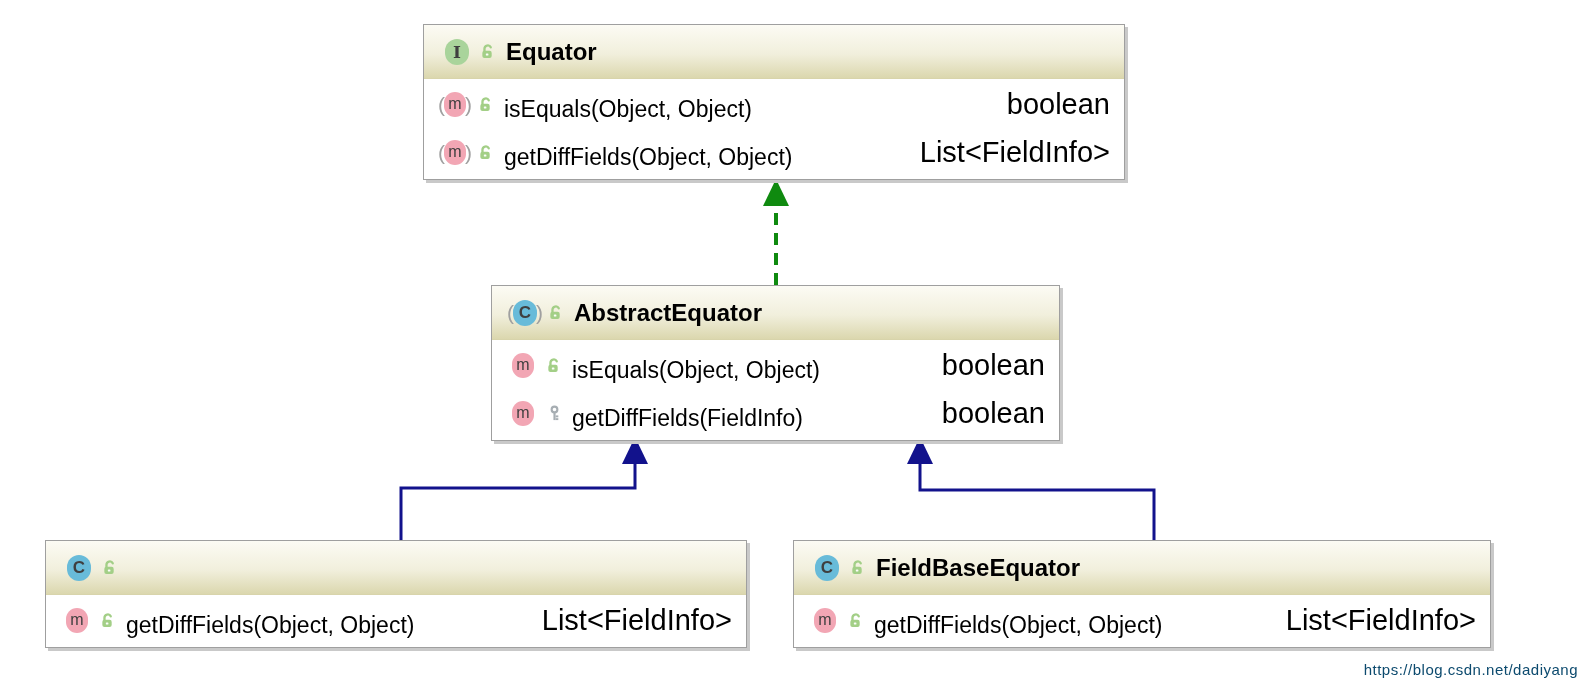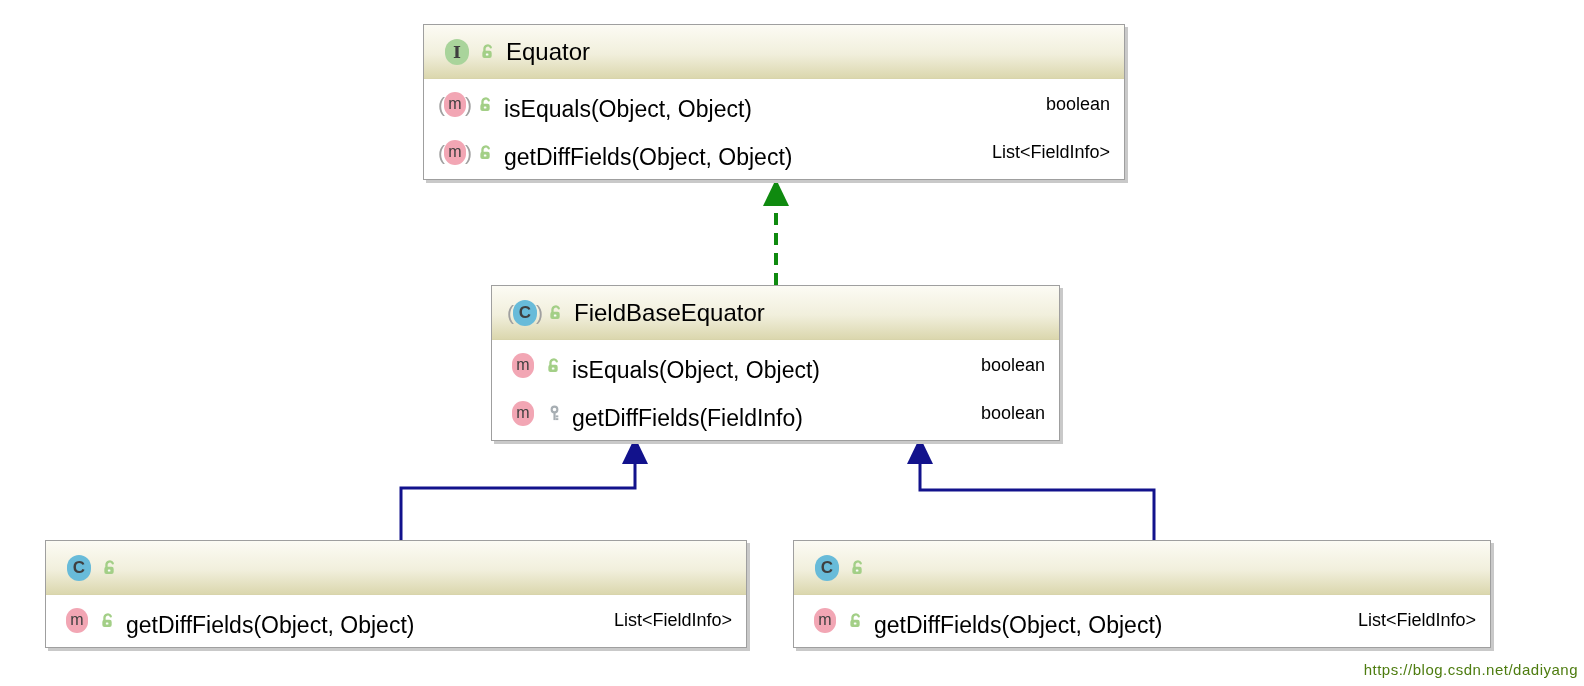--- a/index.html
+++ b/index.html
@@ -27,31 +27,31 @@
     display:flex;align-items:center;justify-content:center;flex:none;
     width:22px;height:25px;border-radius:12px;
     font-size:16px;color:#3f3f3f;font-weight:bold;
   }
   .hdr .badge{width:24px;height:26px;border-radius:13px;font-size:17px;}
   .badge.iface{background:#a9d49b;font-family:"DejaVu Serif",serif;}
   .badge.cls{background:#68bbd9;}
   .badge.method{background:#f2a6b4;font-weight:normal;font-family:"Liberation Sans",sans-serif;}
   .paren{color:#a0a0a0;font-size:21px;line-height:25px;margin:0 -1px;font-weight:normal;}
   .vis{width:18px;height:17px;margin:0 8px 0 2px;display:flex;align-items:center;flex:none;}
-  .cname{font-size:24px;color:#000;white-space:nowrap;}
+  .cname{font-size:24px;color:#000;white-space:nowrap;font-weight:bold;}
   .sig{font-size:23px;color:#000;white-space:nowrap;margin-top:11px;}
-  .ret{font-size:18px;color:#000;margin-left:auto;padding-left:30px;white-space:nowrap;}
+  .ret{font-size:29px;color:#000;margin-left:auto;padding-left:30px;white-space:nowrap;}
   
   #node-equator{left:423px;top:24px;width:702px;}
   #node-abstract-equator{left:491px;top:285px;width:569px;}
   #node-getter-base-equator{left:45px;top:540px;width:702px;}
   #node-field-base-equator{left:793px;top:540px;width:698px;}
   .watermark{
     position:absolute;right:6px;bottom:8px;
-    font-size:15px;color:#4d7c0f;letter-spacing:0.5px;
+    font-size:15px;color:#0c4a6e;letter-spacing:0.5px;
   }
 </style>
 </head>
 <body>
 
 <div id="canvas">
 
   <svg class="edges" width="1584" height="686" viewBox="0 0 1584 686">
     <g>
       <path d="M776 285 L776 203" fill="none" stroke-width="4" stroke-dasharray="12 8" stroke="#0f8a0f"></path>
@@ -124,21 +124,21 @@
         <span class="badge cls">C</span>
         <span class="paren">)</span>
       </span>
       <span class="vis">
         <svg width="17" height="17" viewBox="0 0 16 16">
           <path d="M4.2 8 V5.4 a3.1 3.1 0 0 1 5.9 -1.3" fill="none" stroke="#a3cf87" stroke-width="2.2" stroke-linecap="round"></path>
           <rect x="2.2" y="7.4" width="8.8" height="6.8" rx="2" fill="#a3cf87"></rect>
           <rect x="5.5" y="9.8" width="2.4" height="2" rx="0.6" fill="#ffffff" opacity="0.95"></rect>
         </svg>
       </span>
-      <span class="cname">FieldBaseEquator</span>
+      <span class="cname">AbstractEquator</span>
     </div>
     <div class="rows">
       <div class="mrow">
         <span class="badge-wrap">
           <span class="badge method">m</span>
         </span>
         <span class="vis">
           <svg width="17" height="17" viewBox="0 0 16 16">
             <path d="M4.2 8 V5.4 a3.1 3.1 0 0 1 5.9 -1.3" fill="none" stroke="#a3cf87" stroke-width="2.2" stroke-linecap="round"></path>
             <rect x="2.2" y="7.4" width="8.8" height="6.8" rx="2" fill="#a3cf87"></rect>
@@ -202,20 +202,21 @@
       <span class="badge-wrap">
         <span class="badge cls">C</span>
       </span>
       <span class="vis">
         <svg width="17" height="17" viewBox="0 0 16 16">
           <path d="M4.2 8 V5.4 a3.1 3.1 0 0 1 5.9 -1.3" fill="none" stroke="#a3cf87" stroke-width="2.2" stroke-linecap="round"></path>
           <rect x="2.2" y="7.4" width="8.8" height="6.8" rx="2" fill="#a3cf87"></rect>
           <rect x="5.5" y="9.8" width="2.4" height="2" rx="0.6" fill="#ffffff" opacity="0.95"></rect>
         </svg>
       </span>
+      <span class="cname">FieldBaseEquator</span>
     </div>
     <div class="rows">
       <div class="mrow">
         <span class="badge-wrap">
           <span class="badge method">m</span>
         </span>
         <span class="vis">
           <svg width="17" height="17" viewBox="0 0 16 16">
             <path d="M4.2 8 V5.4 a3.1 3.1 0 0 1 5.9 -1.3" fill="none" stroke="#a3cf87" stroke-width="2.2" stroke-linecap="round"></path>
             <rect x="2.2" y="7.4" width="8.8" height="6.8" rx="2" fill="#a3cf87"></rect>

